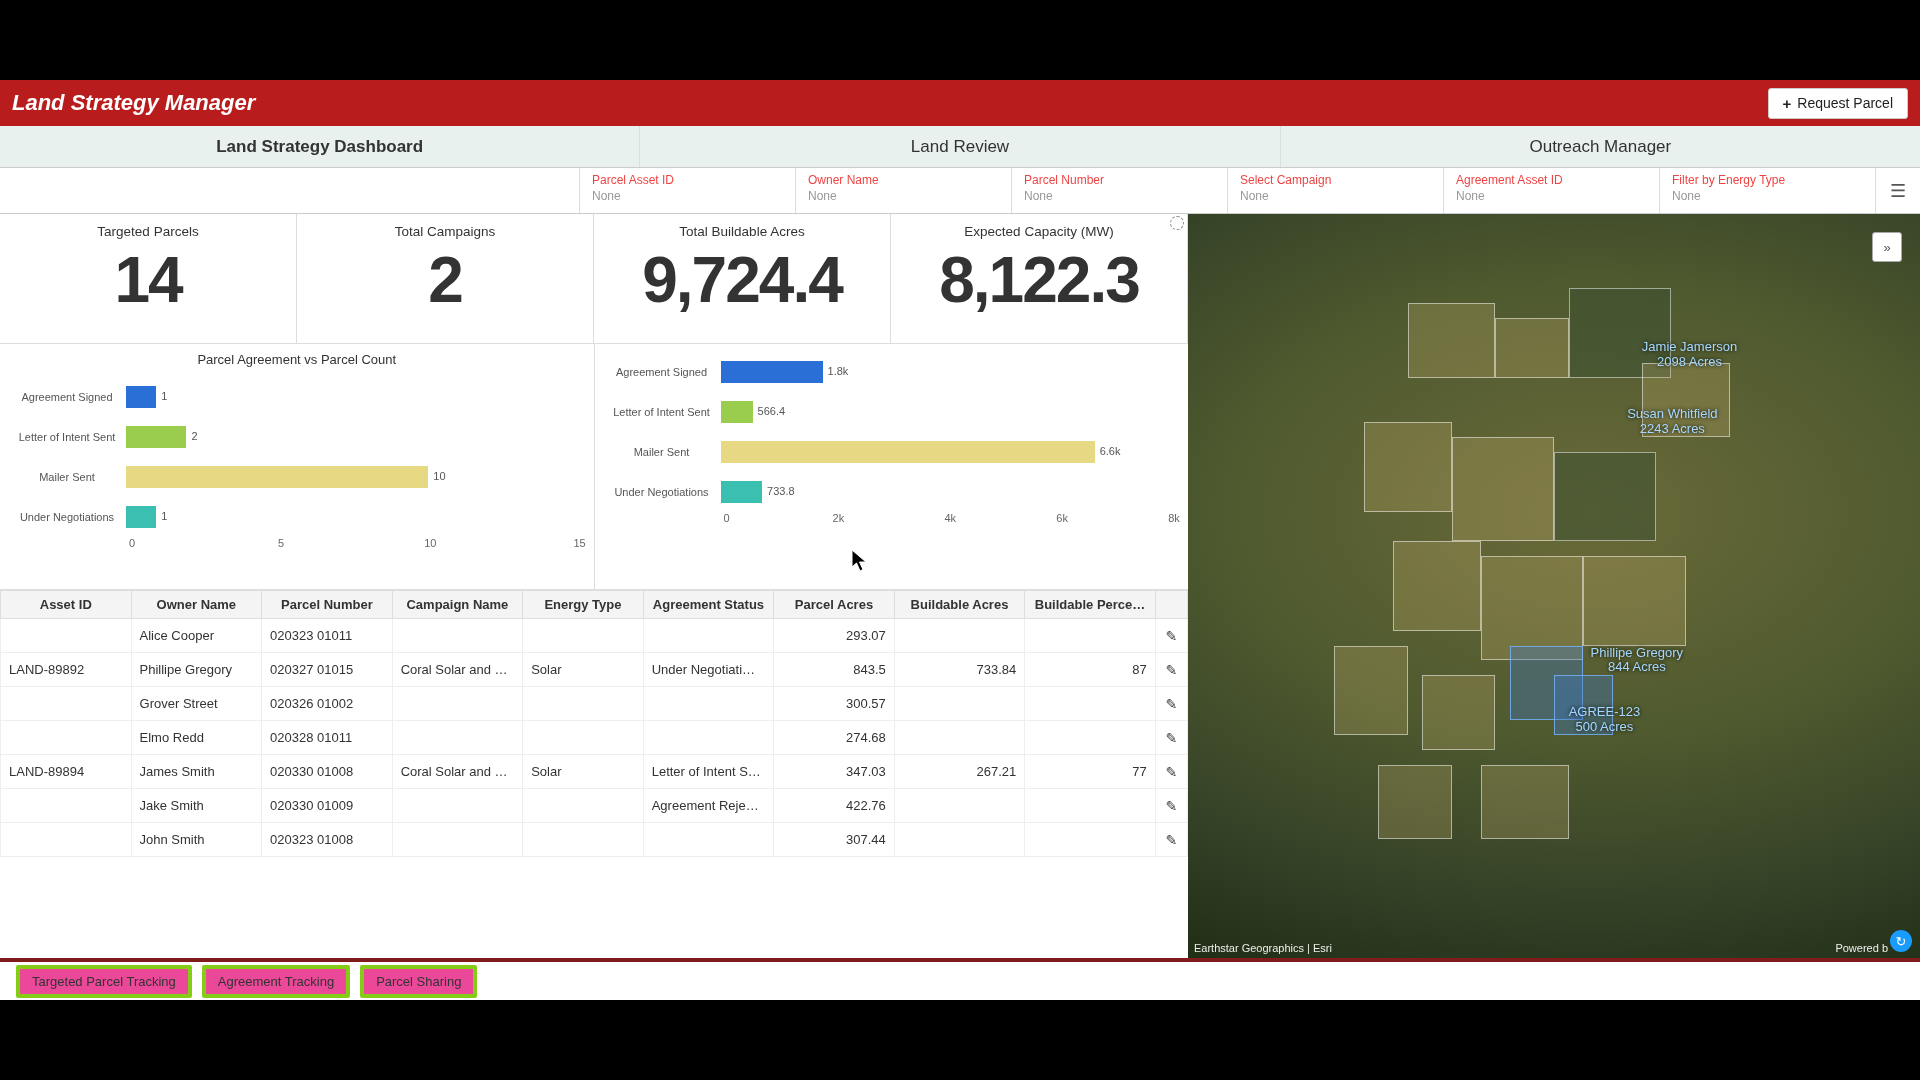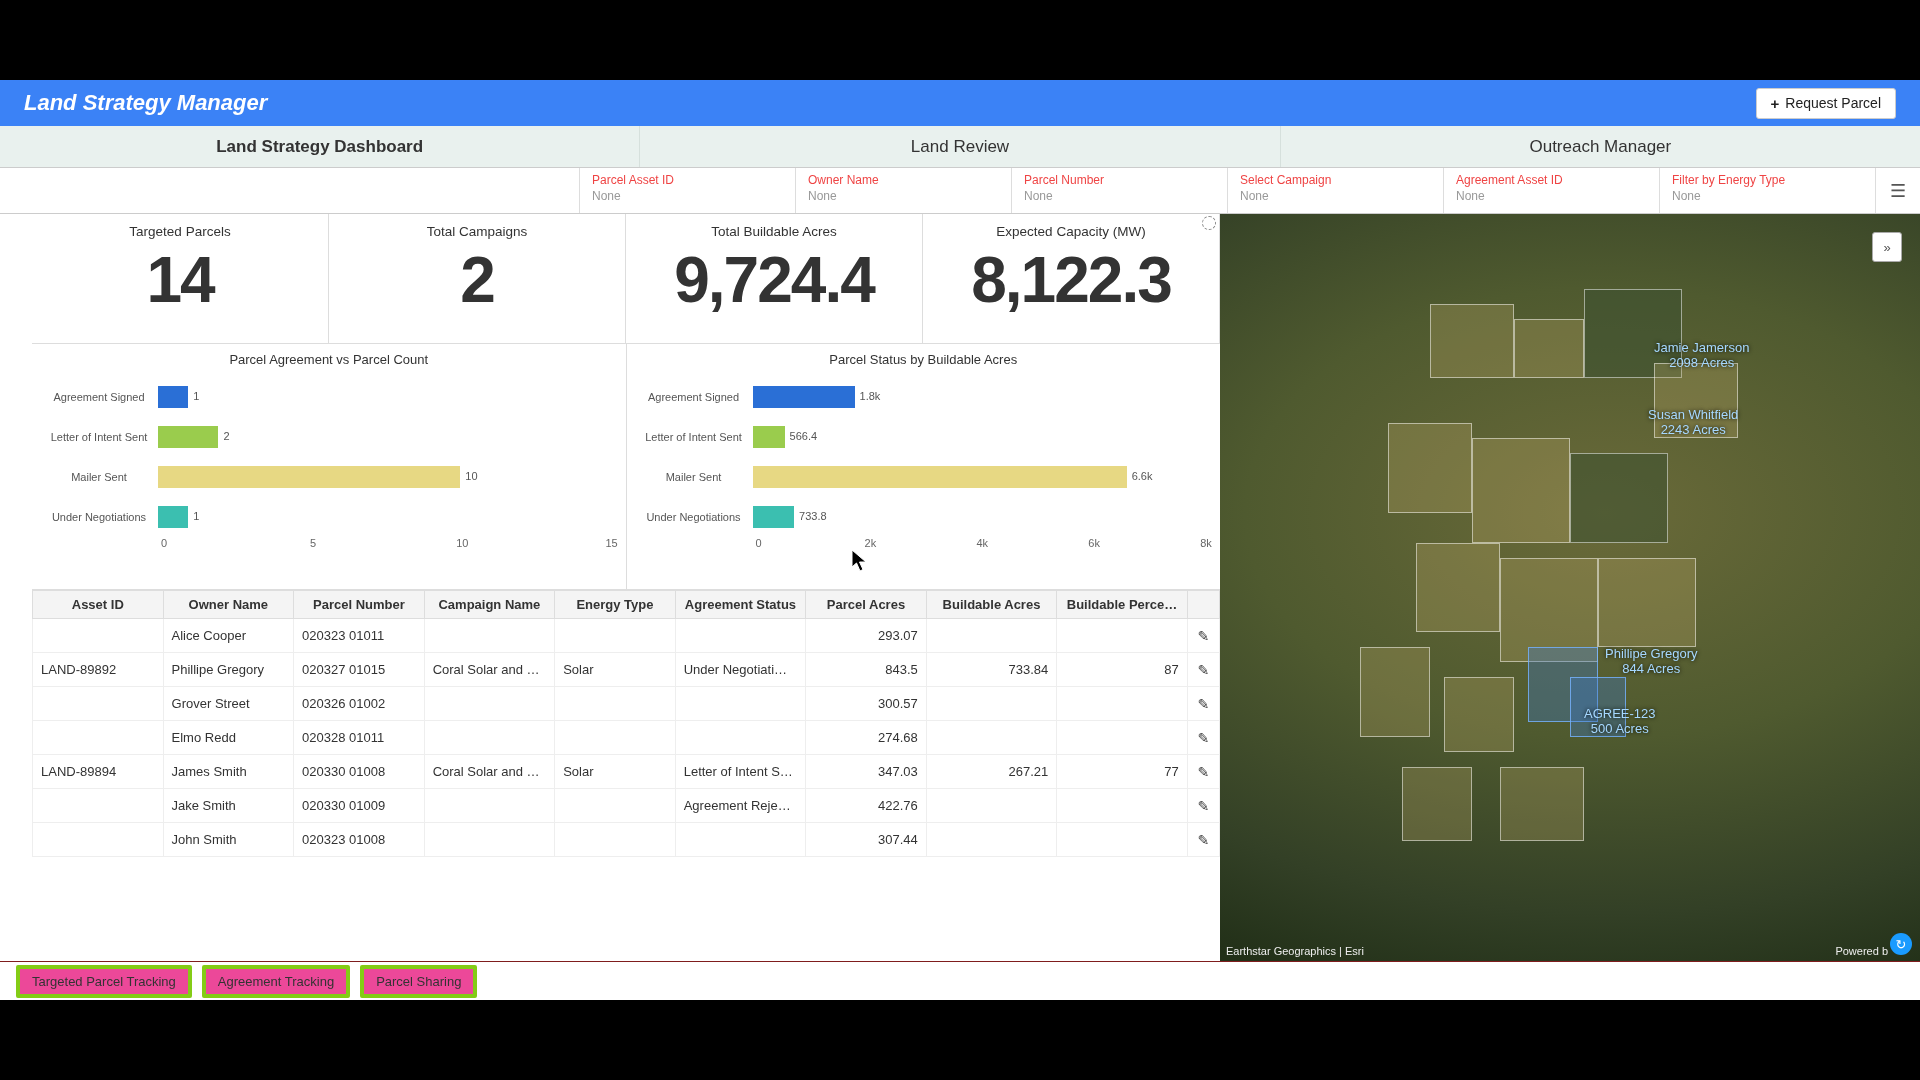--- a/index.html
+++ b/index.html
@@ -17,25 +17,25 @@
     left: 0;
     top: 80px;
     width: 1920px;
     height: 920px;
     background: #fff;
     display: flex;
     flex-direction: column;
   }
   
   .header {
-    background: #3b82f6;
+    background: #b91c1c;
     height: 46px;
     display: flex;
     align-items: center;
-    padding: 0 24px;
+    padding: 0 12px;
     justify-content: space-between;
   }
   .header-title {
     color: #fff;
     font-style: italic;
     font-weight: 600;
     font-size: 22px;
   }
   .request-btn {
     background: #fff;
@@ -100,22 +100,21 @@
     cursor: pointer;
     font-size: 18px;
     color:#555;
   }
 
   
   .main {
     flex: 1;
     display: flex;
     min-height: 0;
-    border-bottom:1px solid #7f1d1d;
-    padding-left:32px;
+    border-bottom:4px solid #7f1d1d;
   }
   .left-pane {
     width: 1188px;
     display: flex;
     flex-direction: column;
     min-height: 0;
   }
   .right-pane {
     flex: 1;
     position: relative;
@@ -388,21 +387,20 @@
               </div>
             </div>
           <div class="x-axis" id="xaxis0">
               <span style="left: 0%;">0</span>
               <span style="left: 33.3333%;">5</span>
               <span style="left: 66.6667%;">10</span>
               <span style="left: 100%;">15</span>
             </div>
         </div>
         <div class="chart" id="chart1">
-          <div class="chart-title">Parcel Status by Buildable Acres</div>
           <div class="bars" id="bars1">
               <div class="bar-row">
                 <div class="bar-label">Agreement Signed</div>
                 <div class="bar-track">
                   <div class="bar-fill" style="width: 22.5%; background: rgb(42, 111, 214);"></div>
                   <div class="bar-val" style="left: calc(22.5% + 5px);">1.8k</div>
                 </div>
               </div>
               <div class="bar-row">
                 <div class="bar-label">Letter of Intent Sent</div>
@@ -570,21 +568,21 @@
       <div class="parcel bluep" style="left:44%;top:58%;width:10%;height:10%;"></div>
       <div class="parcel bluep" style="left:50%;top:62%;width:8%;height:8%;"></div>
       <div class="parcel" style="left:32%;top:62%;width:10%;height:10%;"></div>
       <div class="parcel" style="left:54%;top:46%;width:14%;height:12%;"></div>
       <div class="parcel" style="left:20%;top:58%;width:10%;height:12%;"></div>
       <div class="parcel" style="left:26%;top:74%;width:10%;height:10%;"></div>
       <div class="parcel" style="left:40%;top:74%;width:12%;height:10%;"></div>
 
       <div id="map-labels">
           <div class="map-label" style="left: 62%; top: 17%;">Jamie Jamerson<br>2098 Acres</div>
-          <div class="map-label" style="left: 60%; top: 26%; margin-left: 8px;">Susan Whitfield<br>2243 Acres</div>
+          <div class="map-label" style="left: 60%; top: 26%;">Susan Whitfield<br>2243 Acres</div>
           <div class="map-label" style="left: 55%; top: 58%;">Phillipe Gregory<br>844 Acres</div>
           <div class="map-label" style="left: 52%; top: 66%;">AGREE-123<br>500 Acres</div>
         </div>
 
       <div class="map-expand">»</div>
       <div class="map-credit">Earthstar Geographics | Esri</div>
       <div class="map-powered">Powered b</div>
       <div class="map-refresh">↻</div>
     </div>
   </div>

